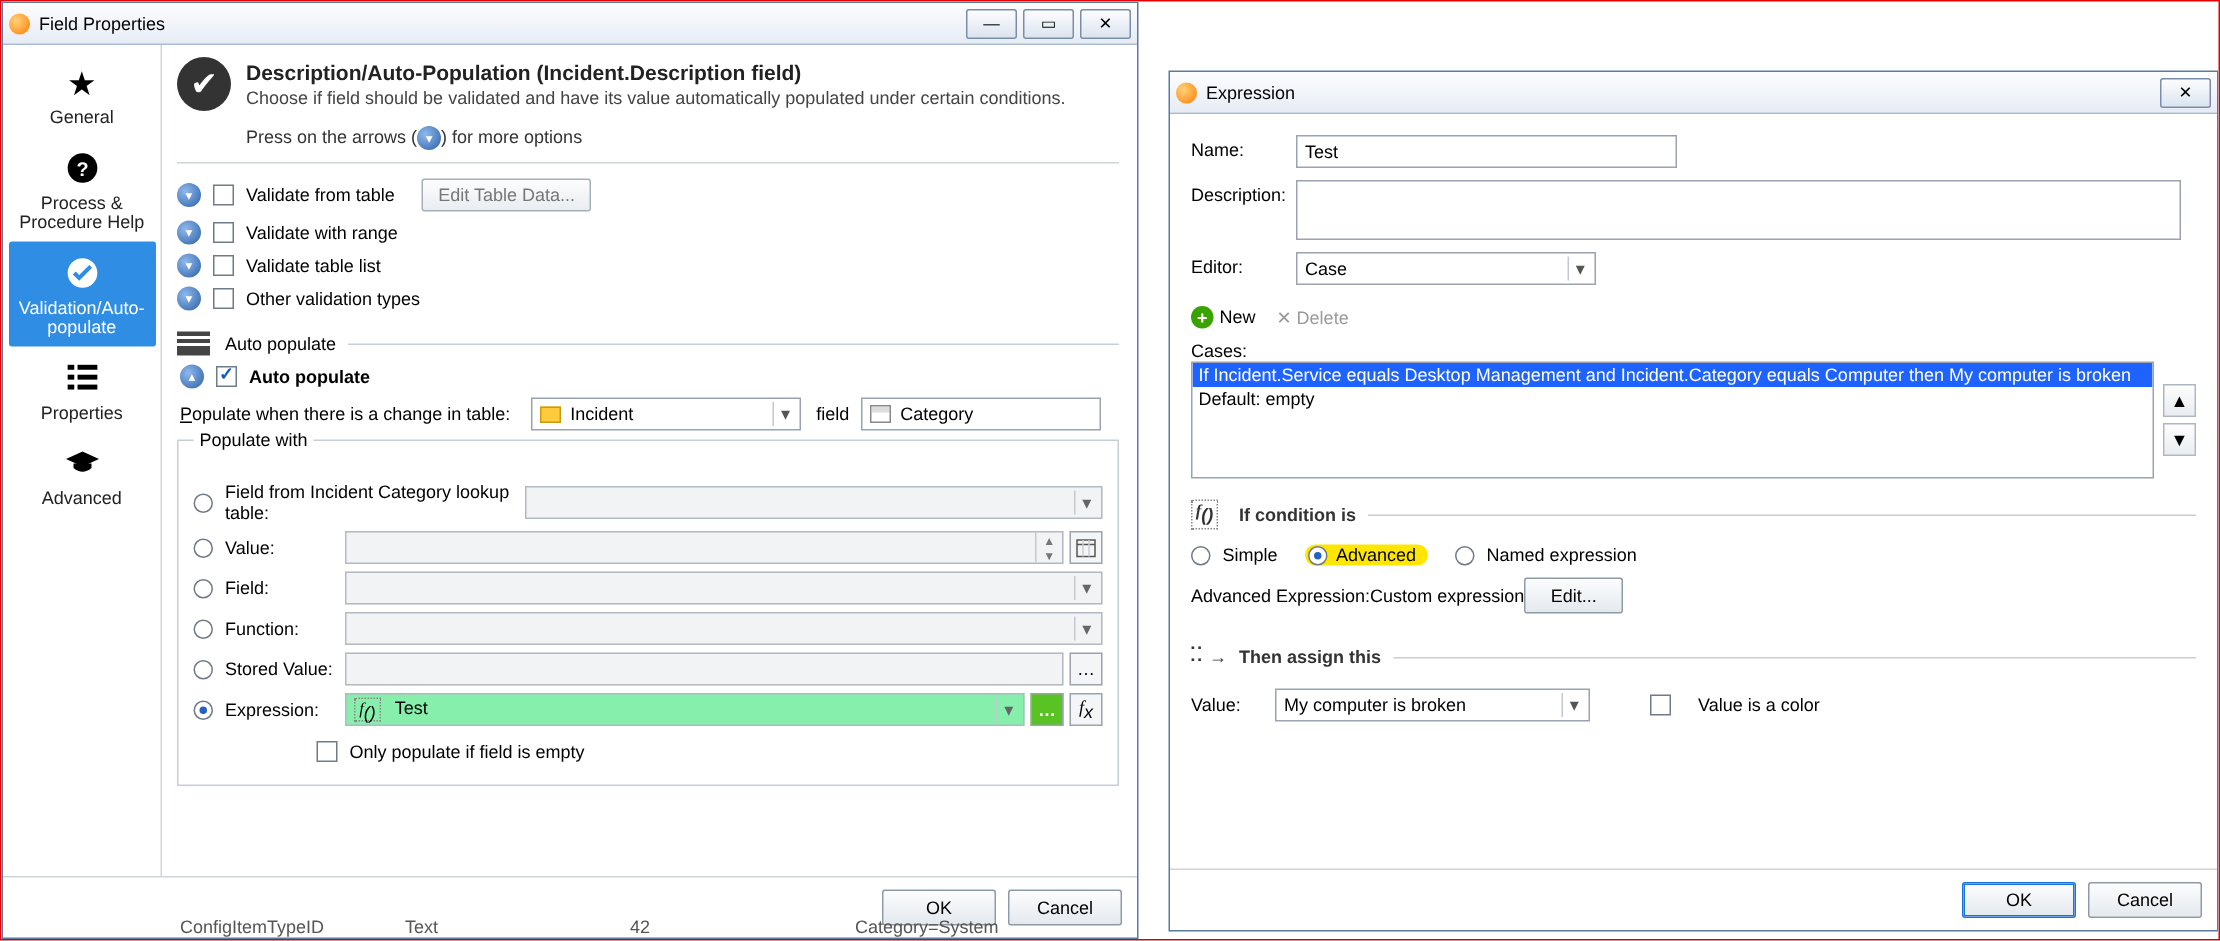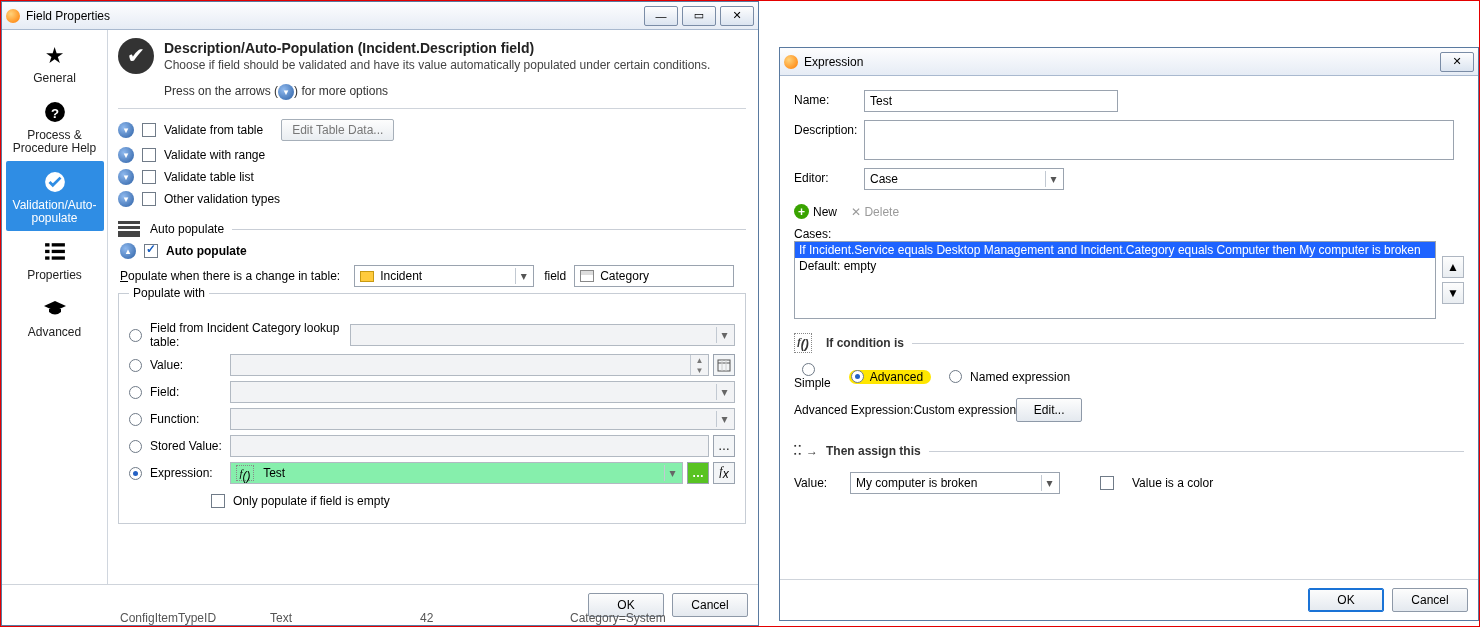--- a/index.html
+++ b/index.html
@@ -345,21 +345,21 @@
 
     <div class="secthead2">
       <span class="ico">
             <span class="exprico" style="width:22px;height:20px;">f<sub>()</sub></span>
           </span>
       <span>If condition is</span>
       <span class="line"></span>
     </div>
 
     <div class="condrow">
-      <span style="display:flex;align-items:center;flex-direction:column;">
+      <span style="display:flex;align-items:center;">
             <span class="radio"></span>
             <span>Simple</span>
           </span>
       <span class="hl">
             <span class="radio on" style="margin-right:6px;"></span>
             <span>Advanced</span>
           </span>
       <span style="display:flex;align-items:center;">
             <span class="radio"></span>
             <span>Named expression</span>

